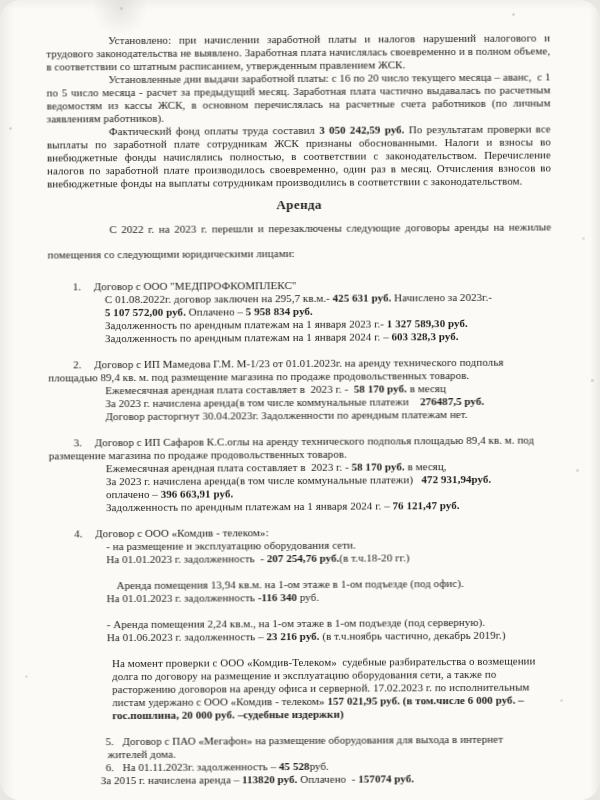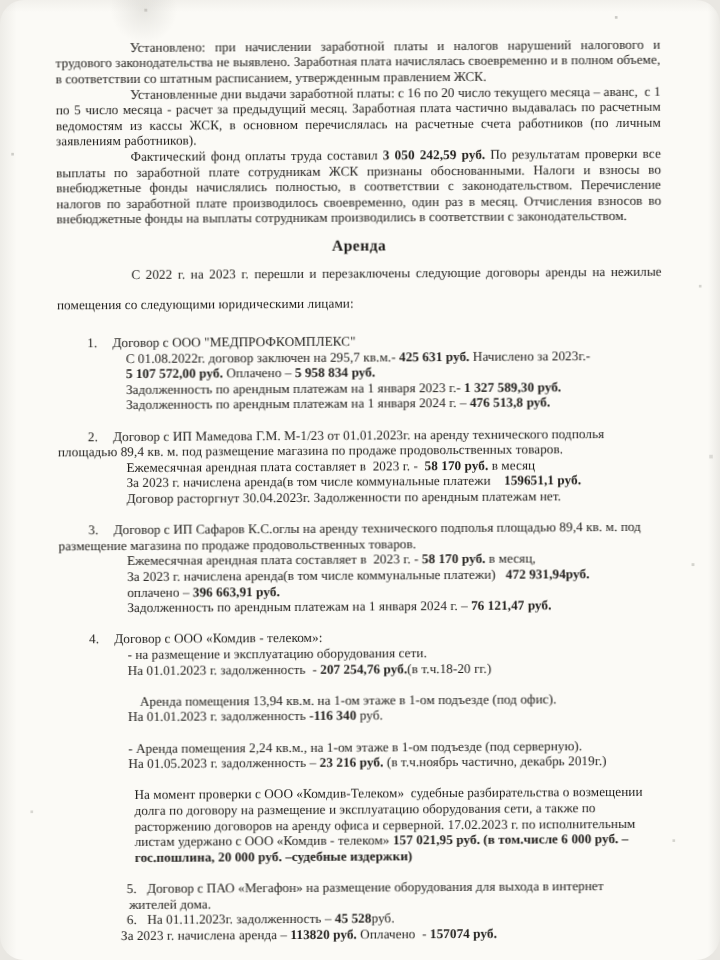--- a/index.html
+++ b/index.html
@@ -52,45 +52,45 @@
       <div class="blk para"><span class="r">Установлено: при начислении заработной платы и налогов нарушений налогового и трудового законодательства не выявлено. Заработная плата начислялась своевременно и в полном объеме, в соответствии со штатным расписанием, утвержденным правлением ЖСК.</span></div>
       <div class="blk para"><span class="r">Установленные дни выдачи заработной платы: с 16 по 20 число текущего месяца – аванс,&nbsp; с 1 по 5 число месяца - расчет за предыдущий месяц. Заработная плата частично выдавалась по расчетным ведомостям из кассы ЖСК, в основном перечислялась на расчетные счета работников (по личным заявлениям работников).</span></div>
       <div class="blk para"><span class="r">Фактический фонд оплаты труда составил </span><span class="b">3 050 242,59 руб.</span><span class="r"> По результатам проверки все выплаты по заработной плате сотрудникам ЖСК признаны обоснованными. Налоги и взносы во внебюджетные фонды начислялись полностью, в соответствии с законодательством. Перечисление налогов по заработной плате производилось своевременно, один раз в месяц. Отчисления взносов во внебюджетные фонды на выплаты сотрудникам производились в соответствии с законодательством.</span></div>
       <div class="blk heading"><span class="r">Аренда</span></div>
       <div class="blk intro"><span class="r">С 2022 г. на 2023 г. перешли и перезаключены следующие договоры аренды на нежилые помещения со следующими юридическими лицами:</span></div>
       <div class="blk gap"></div>
       <div class="blk item"><span class="num">1.</span><span class="r">Договор с ООО "МЕДПРОФКОМПЛЕКС"</span></div>
       <div class="blk sub"><span class="r">С 01.08.2022г. договор заключен на 295,7 кв.м.- </span><span class="b">425 631 руб.</span><span class="r"> Начислено за 2023г.-</span></div>
       <div class="blk sub"><span class="b">5 107 572,00 руб.</span><span class="r"> Оплачено – </span><span class="b">5 958 834 руб.</span></div>
       <div class="blk sub"><span class="r">Задолженность по арендным платежам на 1 января 2023 г.- </span><span class="b">1 327 589,30 руб.</span></div>
-      <div class="blk sub"><span class="r">Задолженность по арендным платежам на 1 января 2024 г. – </span><span class="b">476 513,8 руб.</span></div>
+      <div class="blk sub"><span class="r">Задолженность по арендным платежам на 1 января 2024 г. – </span><span class="b">603 328,3 руб.</span></div>
       <div class="blk gap"></div>
       <div class="blk item"><span class="num">2.</span><span class="r">Договор с ИП Мамедова Г.М. М-1/23 от 01.01.2023г. на аренду технического подполья</span></div>
       <div class="blk cont"><span class="r">площадью 89,4 кв. м. под размещение магазина по продаже продовольственных товаров.</span></div>
       <div class="blk sub"><span class="r">Ежемесячная арендная плата составляет в&nbsp; 2023 г. -&nbsp; </span><span class="b">58 170 руб.</span><span class="r"> в месяц</span></div>
-      <div class="blk sub"><span class="r">За 2023 г. начислена аренда(в том числе коммунальные платежи&nbsp;&nbsp;&nbsp; </span><span class="b">159651,1 руб.</span></div>
+      <div class="blk sub"><span class="r">За 2023 г. начислена аренда(в том числе коммунальные платежи&nbsp;&nbsp;&nbsp; </span><span class="b">276487,5 руб.</span></div>
       <div class="blk sub"><span class="r">Договор расторгнут 30.04.2023г. Задолженности по арендным платежам нет.</span></div>
       <div class="blk gap"></div>
       <div class="blk item"><span class="num">3.</span><span class="r">Договор с ИП Сафаров К.С.оглы на аренду технического подполья площадью 89,4 кв. м. под</span></div>
       <div class="blk cont"><span class="r">размещение магазина по продаже продовольственных товаров.</span></div>
       <div class="blk sub"><span class="r">Ежемесячная арендная плата составляет в&nbsp; 2023 г. - </span><span class="b">58 170 руб.</span><span class="r"> в месяц,</span></div>
       <div class="blk sub"><span class="r">За 2023 г. начислена аренда(в том числе коммунальные платежи)&nbsp;&nbsp; </span><span class="b">472 931,94руб.</span></div>
       <div class="blk sub"><span class="r">оплачено – </span><span class="b">396 663,91 руб.</span></div>
       <div class="blk sub"><span class="r">Задолженность по арендным платежам на 1 января 2024 г. – </span><span class="b">76 121,47 руб.</span></div>
       <div class="blk gap"></div>
       <div class="blk item"><span class="num">4.</span><span class="r">Договор с ООО «Комдив - телеком»:</span></div>
       <div class="blk sub"><span class="r">- на размещение и эксплуатацию оборудования сети.</span></div>
       <div class="blk sub"><span class="r">На 01.01.2023 г. задолженность&nbsp; - </span><span class="b">207 254,76 руб.</span><span class="r">(в т.ч.18-20 гг.)</span></div>
       <div class="blk gap"></div>
       <div class="blk subb"><span class="r">Аренда помещения 13,94 кв.м. на 1-ом этаже в 1-ом подъезде (под офис).</span></div>
       <div class="blk sub"><span class="r">На 01.01.2023 г. задолженность </span><span class="b">-116 340</span><span class="r"> руб.</span></div>
       <div class="blk gap"></div>
       <div class="blk sub"><span class="r">- Аренда помещения 2,24 кв.м., на 1-ом этаже в 1-ом подъезде (под серверную).</span></div>
-      <div class="blk sub"><span class="r">На 01.05.2023 г. задолженность – </span><span class="b">23 216 руб.</span><span class="r"> (в т.ч.ноябрь частично, декабрь 2019г.)</span></div>
+      <div class="blk sub"><span class="r">На 01.06.2023 г. задолженность – </span><span class="b">23 216 руб.</span><span class="r"> (в т.ч.ноябрь частично, декабрь 2019г.)</span></div>
       <div class="blk gap"></div>
       <div class="blk parai"><span class="r">На момент проверки с ООО «Комдив-Телеком»&nbsp; судебные разбирательства о возмещении долга по договору на размещение и эксплуатацию оборудования сети, а также по расторжению договоров на аренду офиса и серверной. 17.02.2023 г. по исполнительным листам удержано с ООО «Комдив - телеком» </span><span class="b">157 021,95 руб. (в том.числе 6 000 руб. –гос.пошлина, 20 000 руб. –судебные издержки)</span></div>
       <div class="blk gap"></div>
       <div class="blk item2"><span class="num">5.</span><span class="r">Договор с ПАО «Мегафон» на размещение оборудования для выхода в интернет</span></div>
       <div class="blk cont2"><span class="r">жителей дома.</span></div>
       <div class="blk item2"><span class="num">6.</span><span class="r">На 01.11.2023г. задолженность – </span><span class="b">45 528</span><span class="r">руб.</span></div>
-      <div class="blk line2"><span class="r">За 2023 г. начислена аренда – </span><span class="b">113820 руб.</span><span class="r"> Оплачено&nbsp; - </span><span class="b">157074 руб.</span></div>
+      <div class="blk line2"><span class="r">За 2015 г. начислена аренда – </span><span class="b">113820 руб.</span><span class="r"> Оплачено&nbsp; - </span><span class="b">157074 руб.</span></div>
     </div>
 </div>
 
 </body></html>

